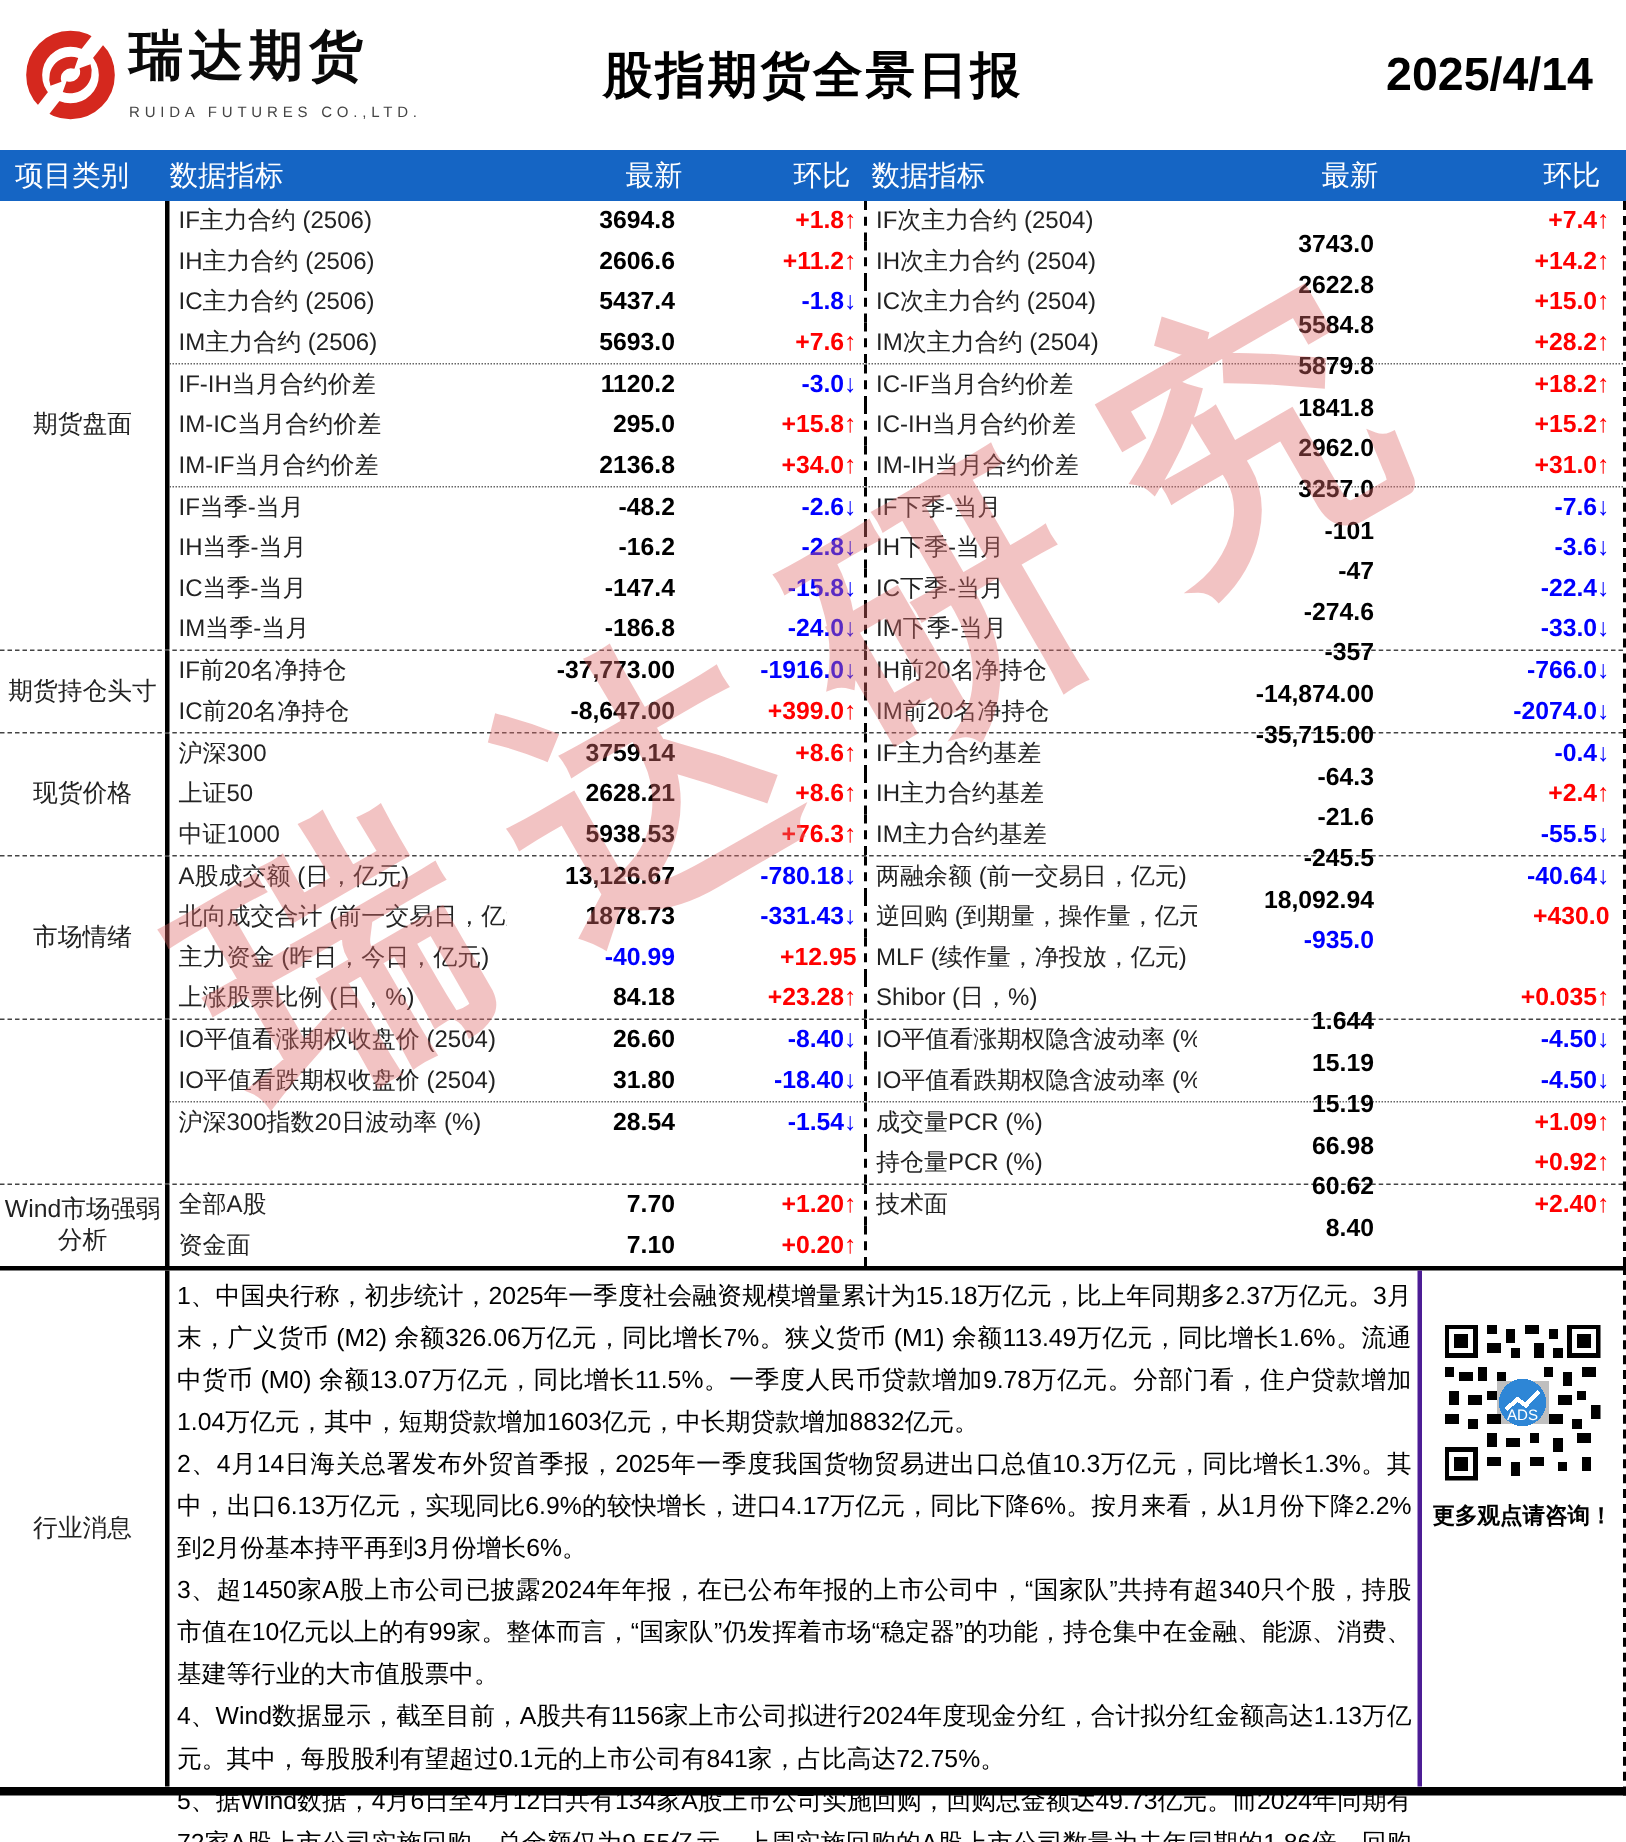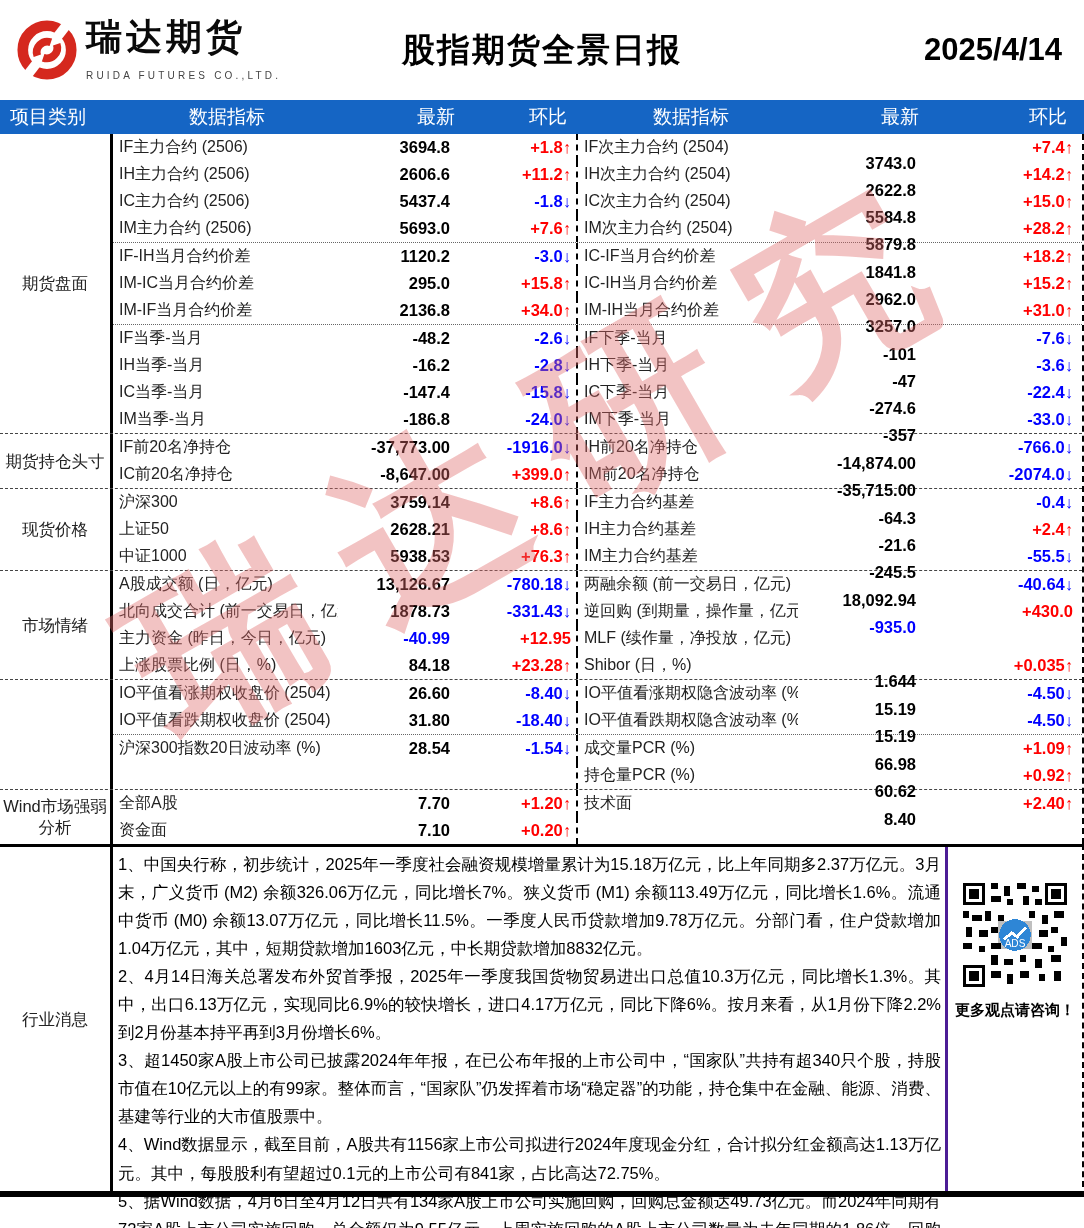--- a/index.html
+++ b/index.html
@@ -19,21 +19,21 @@
          font-size:19px;font-weight:400;}
   
   .c-cat{width:113px;flex:none;}
   .c-llbl{width:228px;flex:none;}
   .c-lval{width:128px;flex:none;}
   .c-lchg{width:112px;flex:none;}
   .c-rlbl{width:220px;flex:none;}
   .c-rval{width:132px;flex:none;}
   .c-rchg{width:148px;flex:none;}
   .thead .c-cat{padding-left:10px;box-sizing:border-box;}
-  .thead .cen{text-align:center;}
+  .thead .cen{text-align:left;}
   .thead .rgt{text-align:right;padding-right:14px;box-sizing:border-box;}
   
   .tbl{border-right:2px dashed #000;}
   .section{display:flex;border-top:1px dashed #444;}
   .section.first{border-top:none;}
   .cat{width:113px;flex:none;border-right:3px solid #000;display:flex;align-items:center;
        justify-content:center;text-align:center;font-size:16.5px;color:#222;box-sizing:border-box;
        padding:0 2px;line-height:1.25;}
   .rows{flex:1;min-width:0;}
   .row{display:flex;height:27px;align-items:center;}

